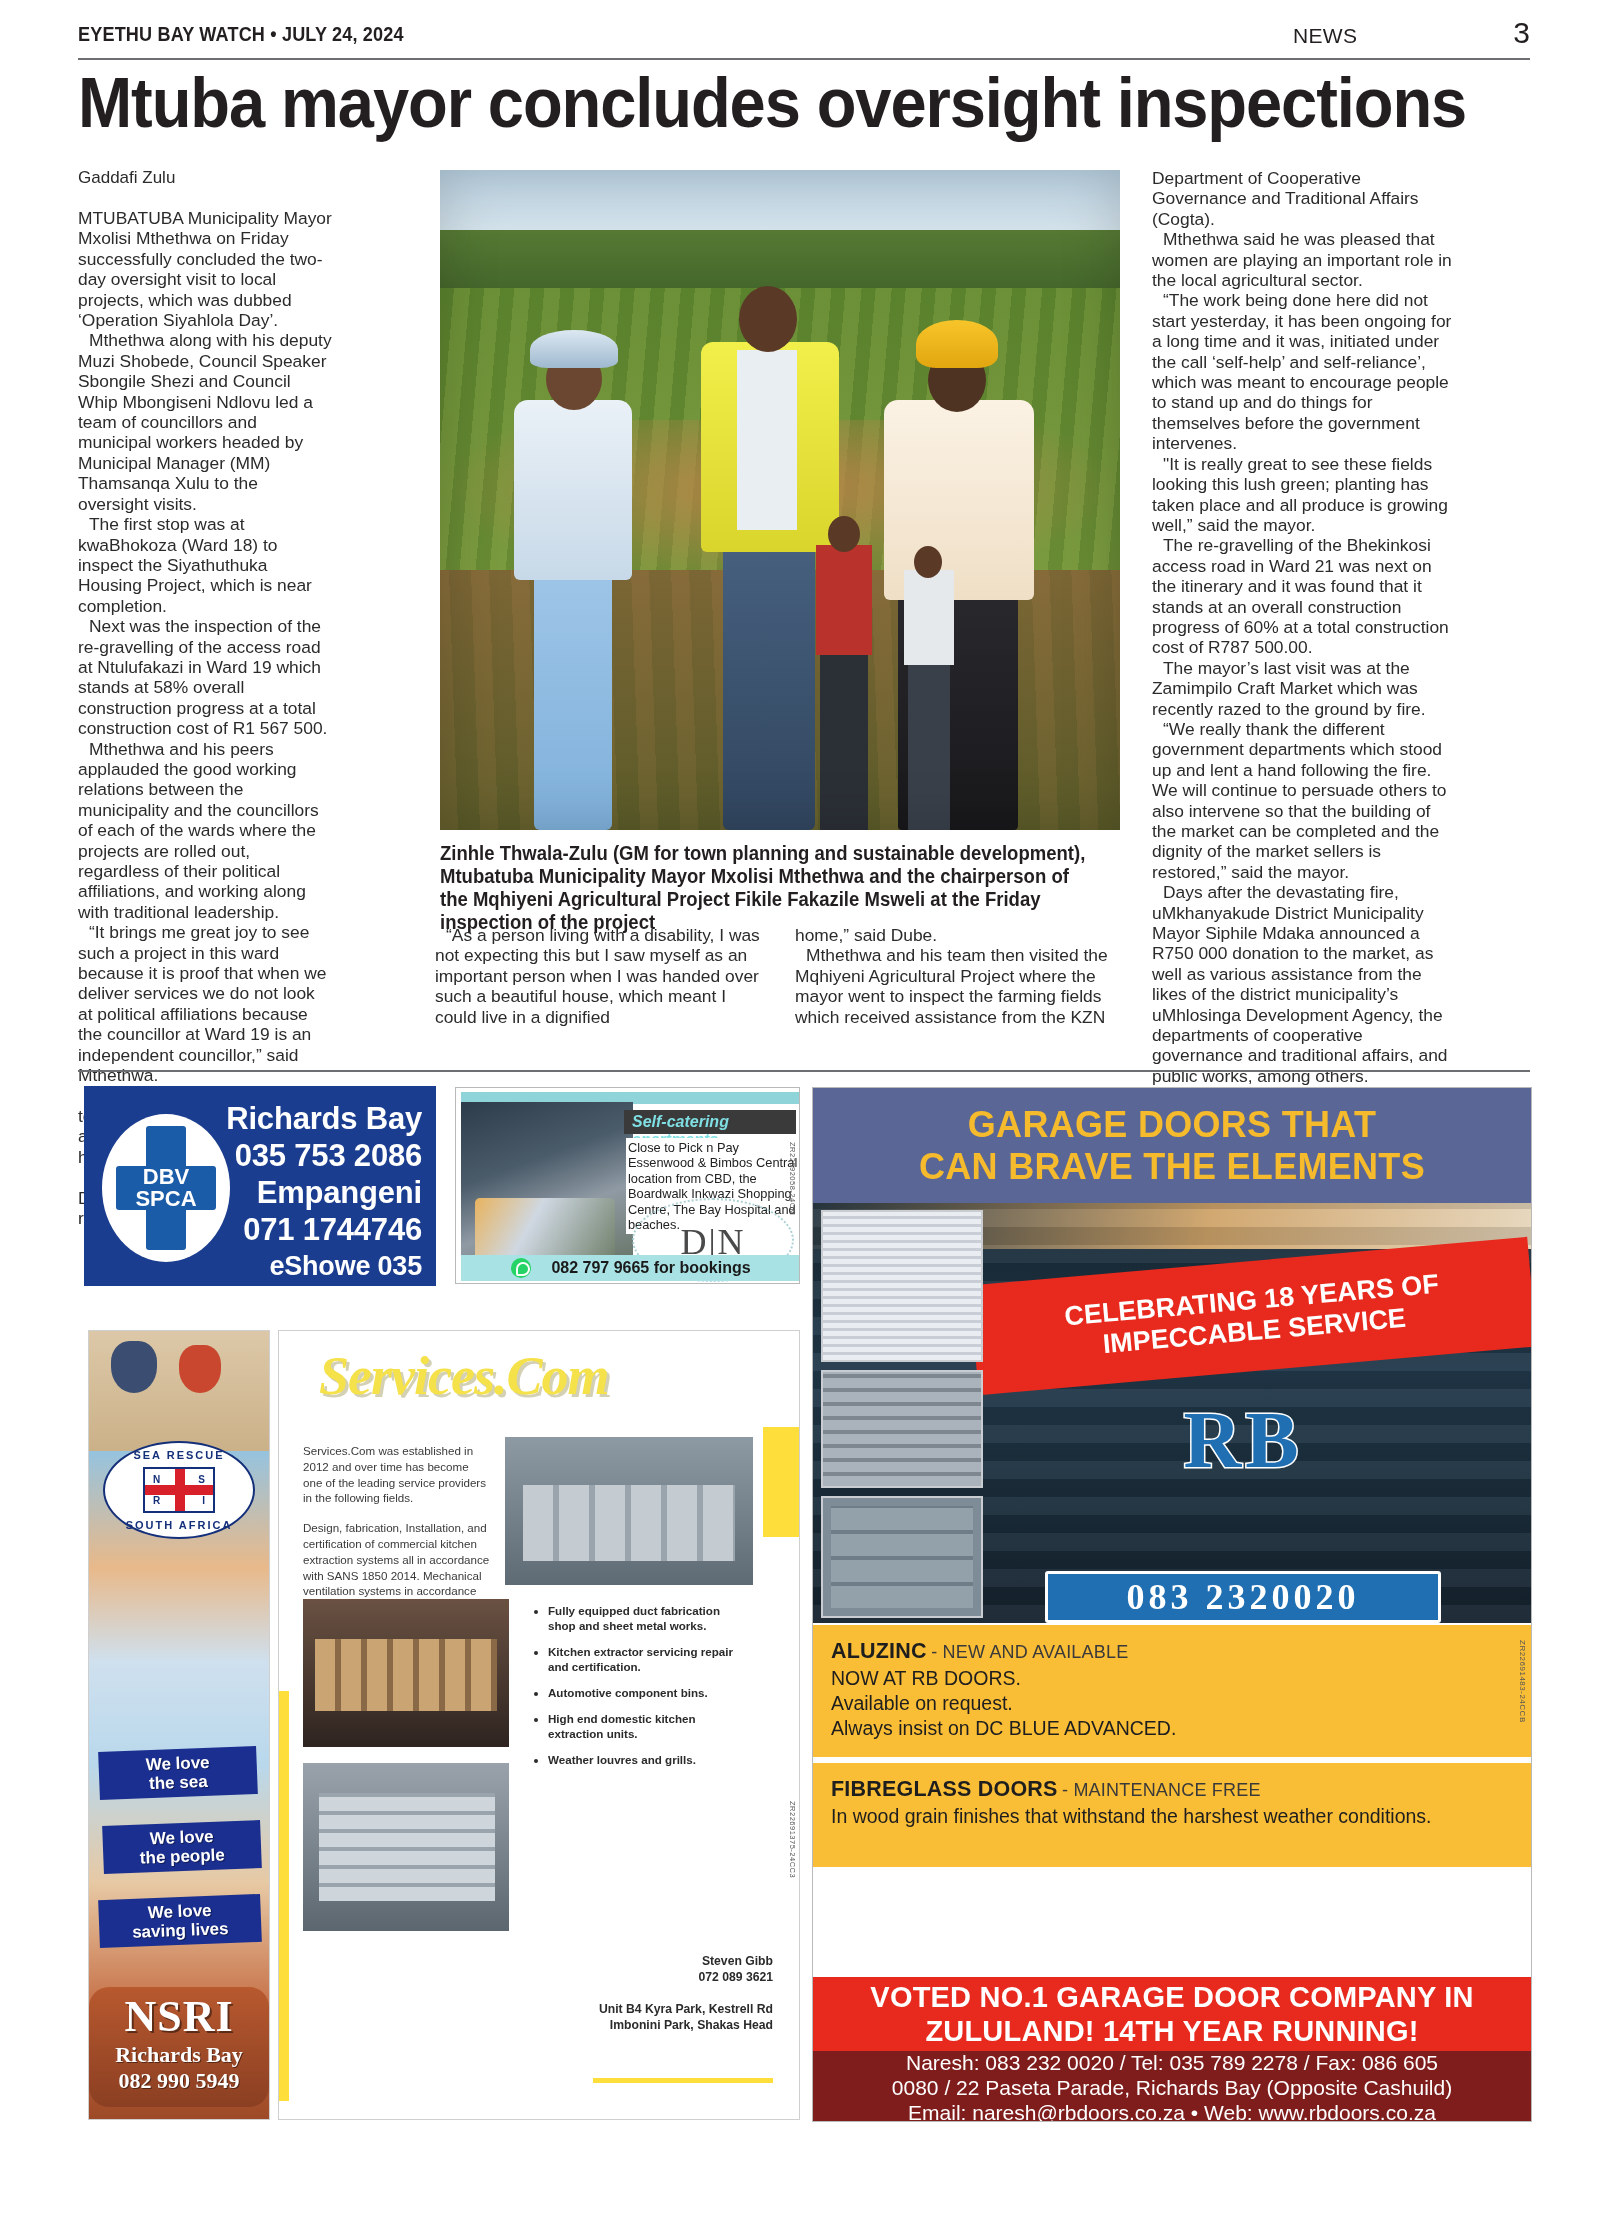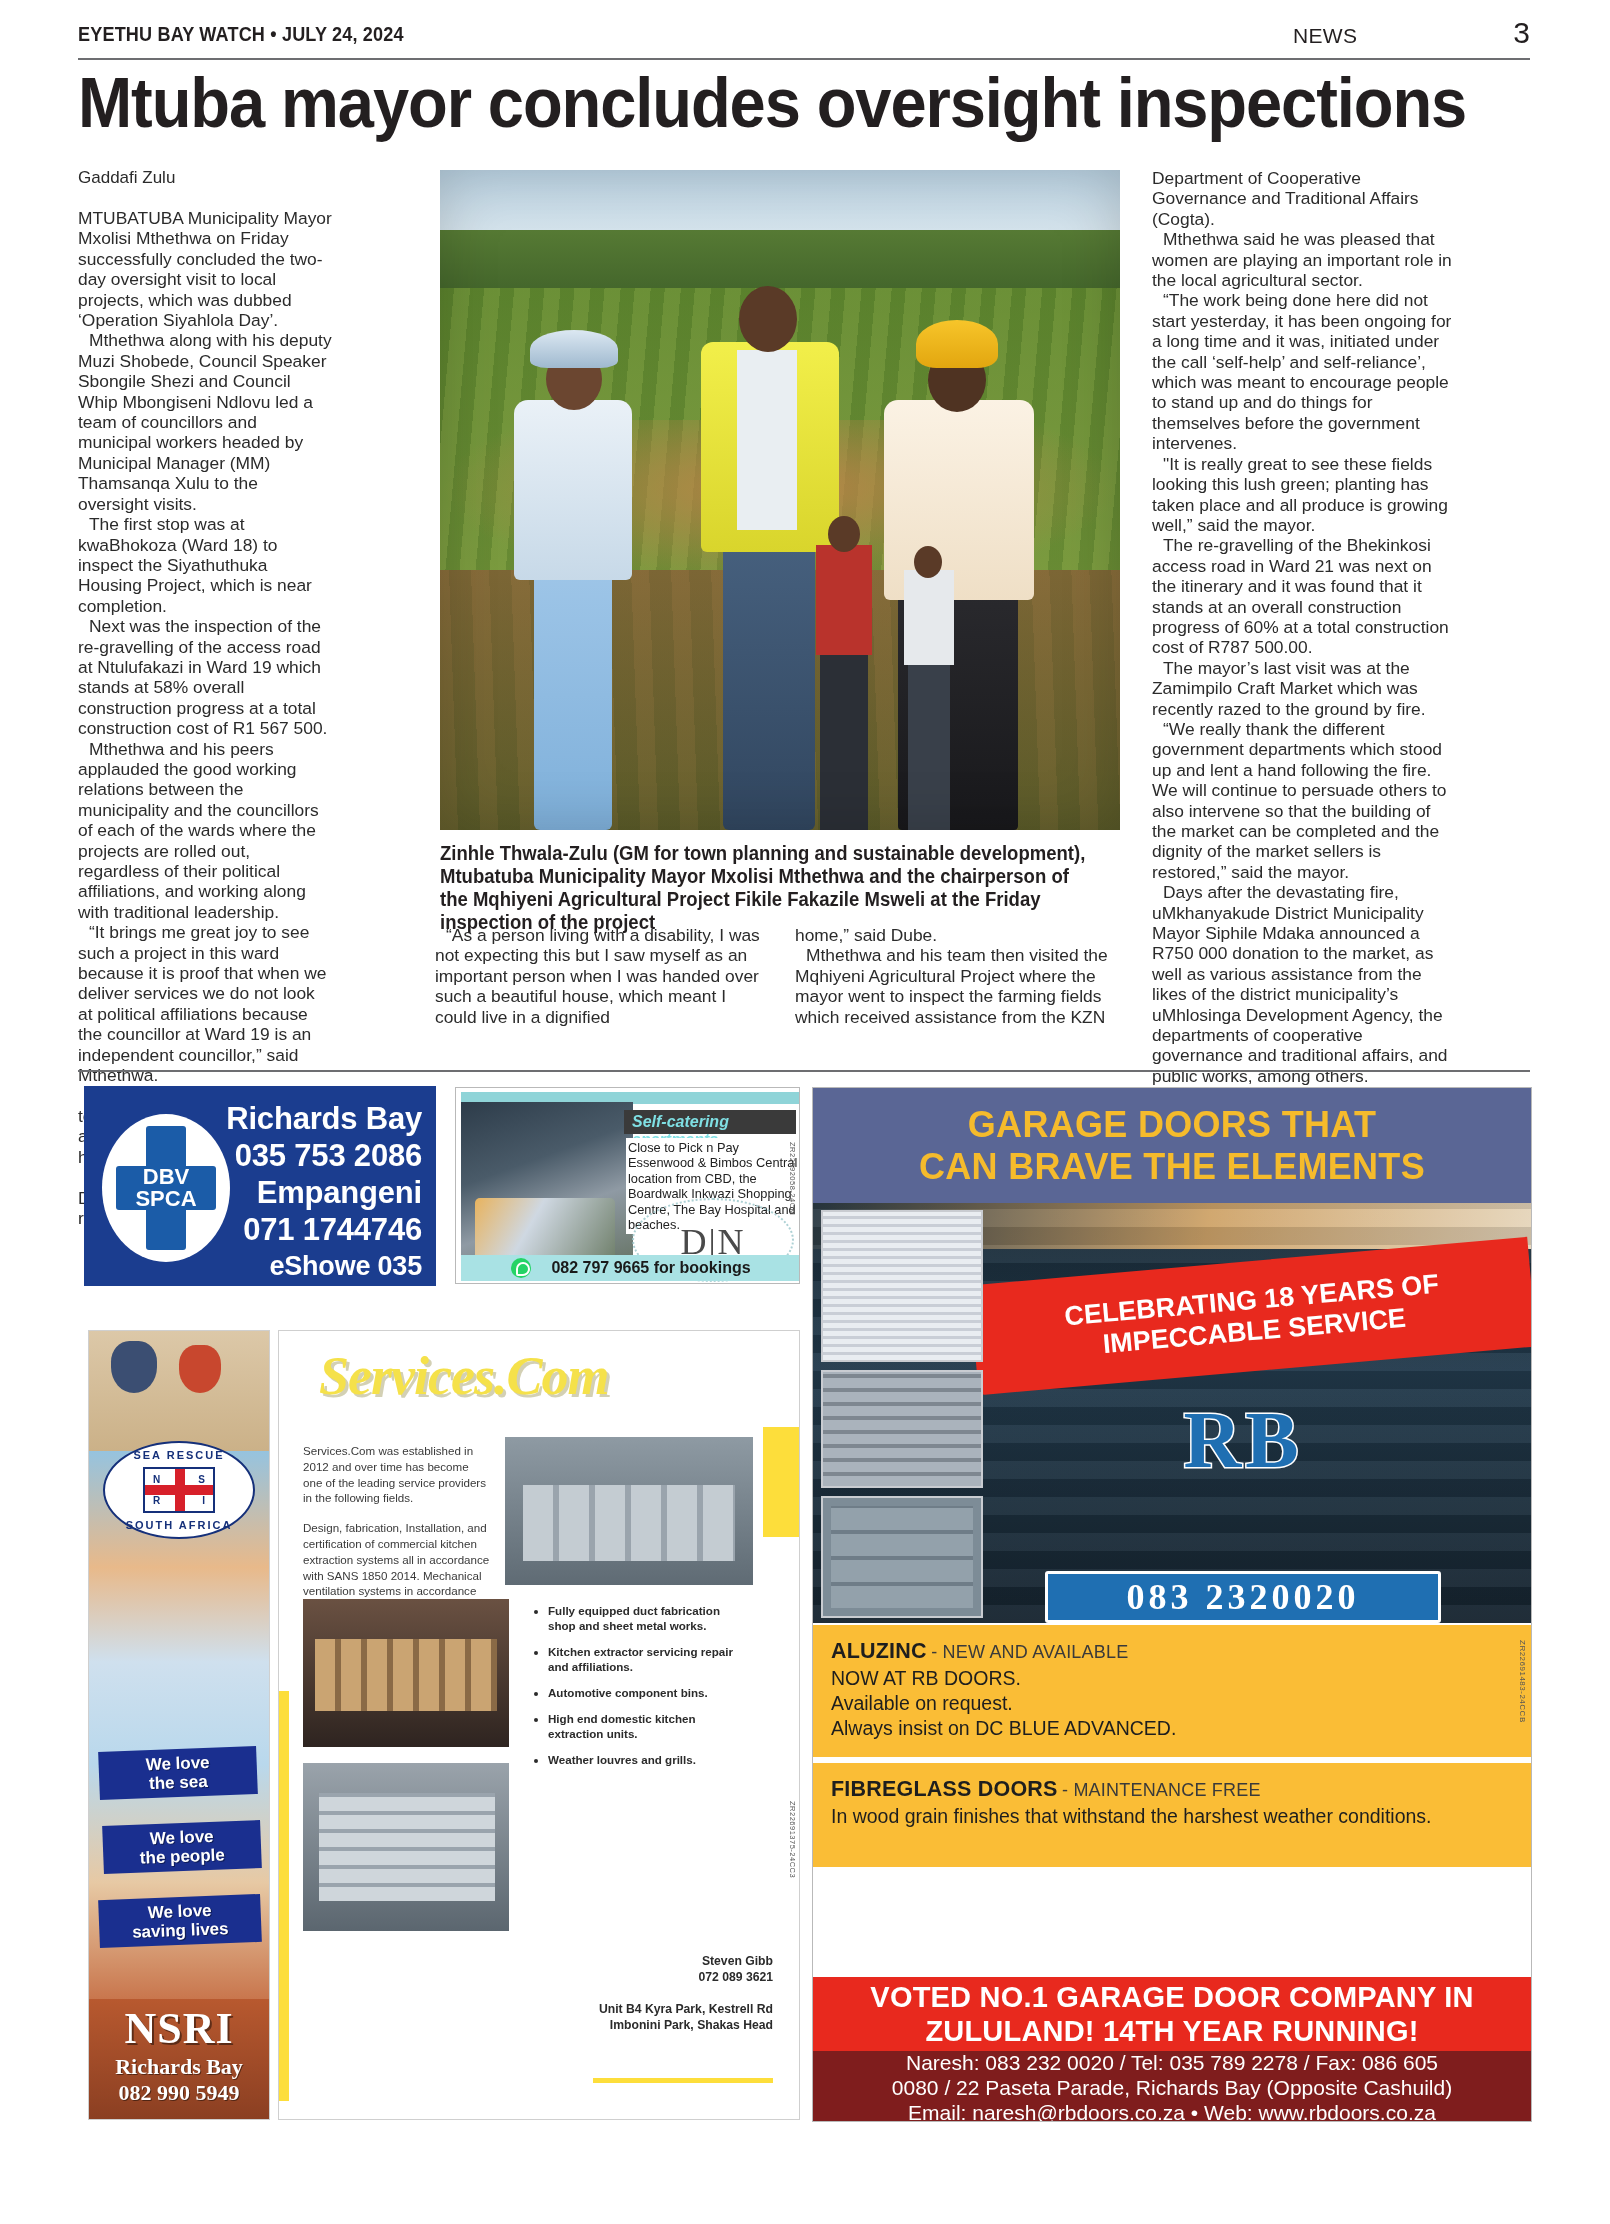--- a/index.html
+++ b/index.html
@@ -170,22 +170,22 @@
   .nsri-arc-top{top:6px;} .nsri-arc-bot{bottom:6px;}
   .nsri-slogan {
     position:absolute; background:#1a2f8f; color:#fff; font-weight:700;
     font-size:17px; line-height:19px; text-align:center; padding:5px 8px;
     transform: rotate(-2.2deg);
     text-shadow: 1px 1px 0 rgba(0,0,0,.4);
   }
   .sl1{left:10px;top:418px;width:158px;}
   .sl2{left:14px;top:492px;width:158px;}
   .sl3{left:10px;top:566px;width:162px;}
-  .nsri-bottom{position:absolute;left:0;bottom:0;width:100%;height:120px;
-    background:linear-gradient(#b8592f,#8b3f22); text-align:center; color:#fff;}
+  .nsri-bottom{position:absolute;left:0;bottom:12px;width:100%;height:120px;
+    background:linear-gradient(#b8592f,#8b3f22); text-align:center; color:#fff;border-radius:20px;}
   .nsri-name{font-family:"Liberation Serif",serif;font-weight:700;font-size:44px;letter-spacing:1px;margin-top:4px;
     text-shadow:2px 2px 0 rgba(0,0,0,.45);}
   .nsri-city{font-family:"Liberation Serif",serif;font-weight:700;font-size:22px;text-shadow:1px 1px 0 rgba(0,0,0,.45);}
   .nsri-phone{font-family:"Liberation Serif",serif;font-weight:700;font-size:22px;text-shadow:1px 1px 0 rgba(0,0,0,.45);}
 
   
   .ad-svc {
     position:absolute; left: 278px; top: 1330px; width: 522px; height: 790px;
     background:#ffffff; border:1px solid #cfcfcf; overflow:hidden;
   }
@@ -455,21 +455,21 @@
     <div class="svc-yellow-l"></div>
     <div class="svc-body">
       <p>Services.Com was established in 2012 and over time has become one of the leading service providers in the following fields.</p>
       <p>Design, fabrication, Installation, and certification of commercial kitchen extraction systems all in accordance with SANS 1850 2014. Mechanical ventilation systems in accordance with SANS 10400 Section O.</p>
     </div>
     <div class="svc-photo1"></div>
     <div class="svc-photo2"></div>
     <div class="svc-photo3"></div>
     <ul class="svc-bullets">
       <li>Fully equipped duct fabrication shop and sheet metal works.</li>
-      <li>Kitchen extractor servicing repair and affiliations.</li>
+      <li>Kitchen extractor servicing repair and certification.</li>
       <li>Automotive component bins.</li>
       <li>High end domestic kitchen extraction units.</li>
       <li>Weather louvres and grills.</li>
     </ul>
     <div class="svc-contact">
       <div>Steven Gibb</div>
       <div>072 089 3621</div>
       <div class="blk2">Unit B4 Kyra Park, Kestrell Rd</div>
       <div>Imbonini Park, Shakas Head</div>
     </div>

